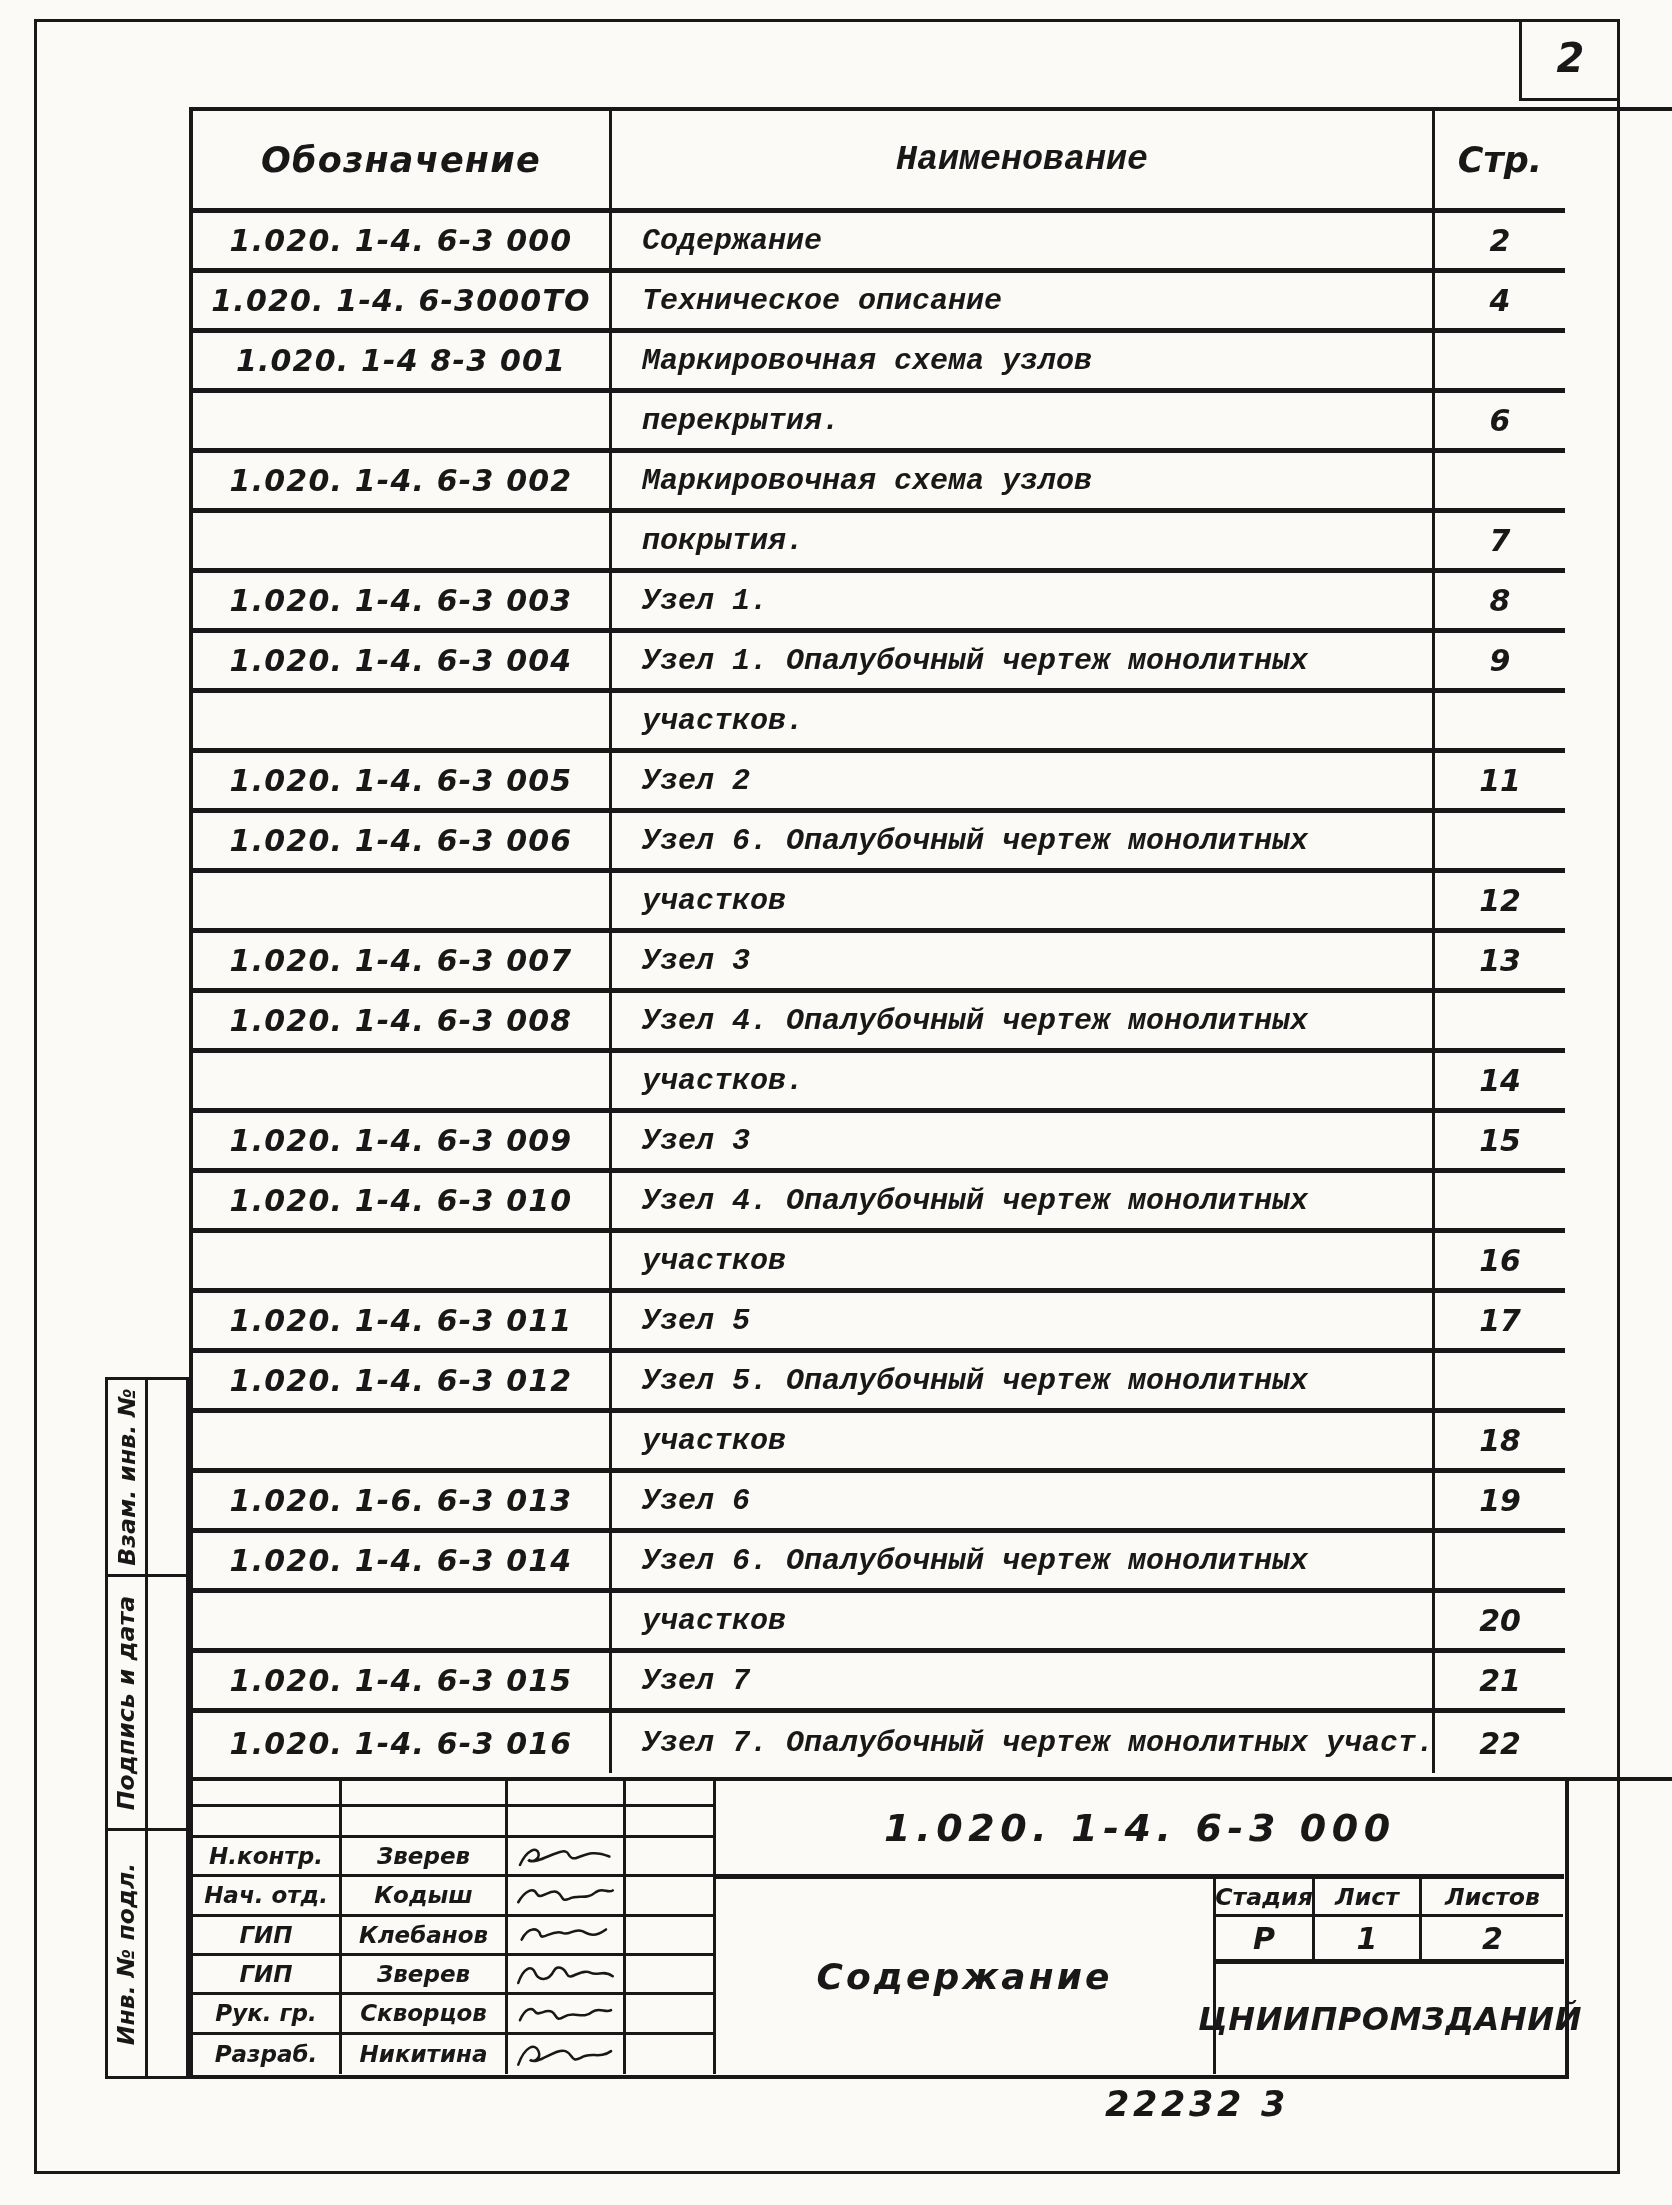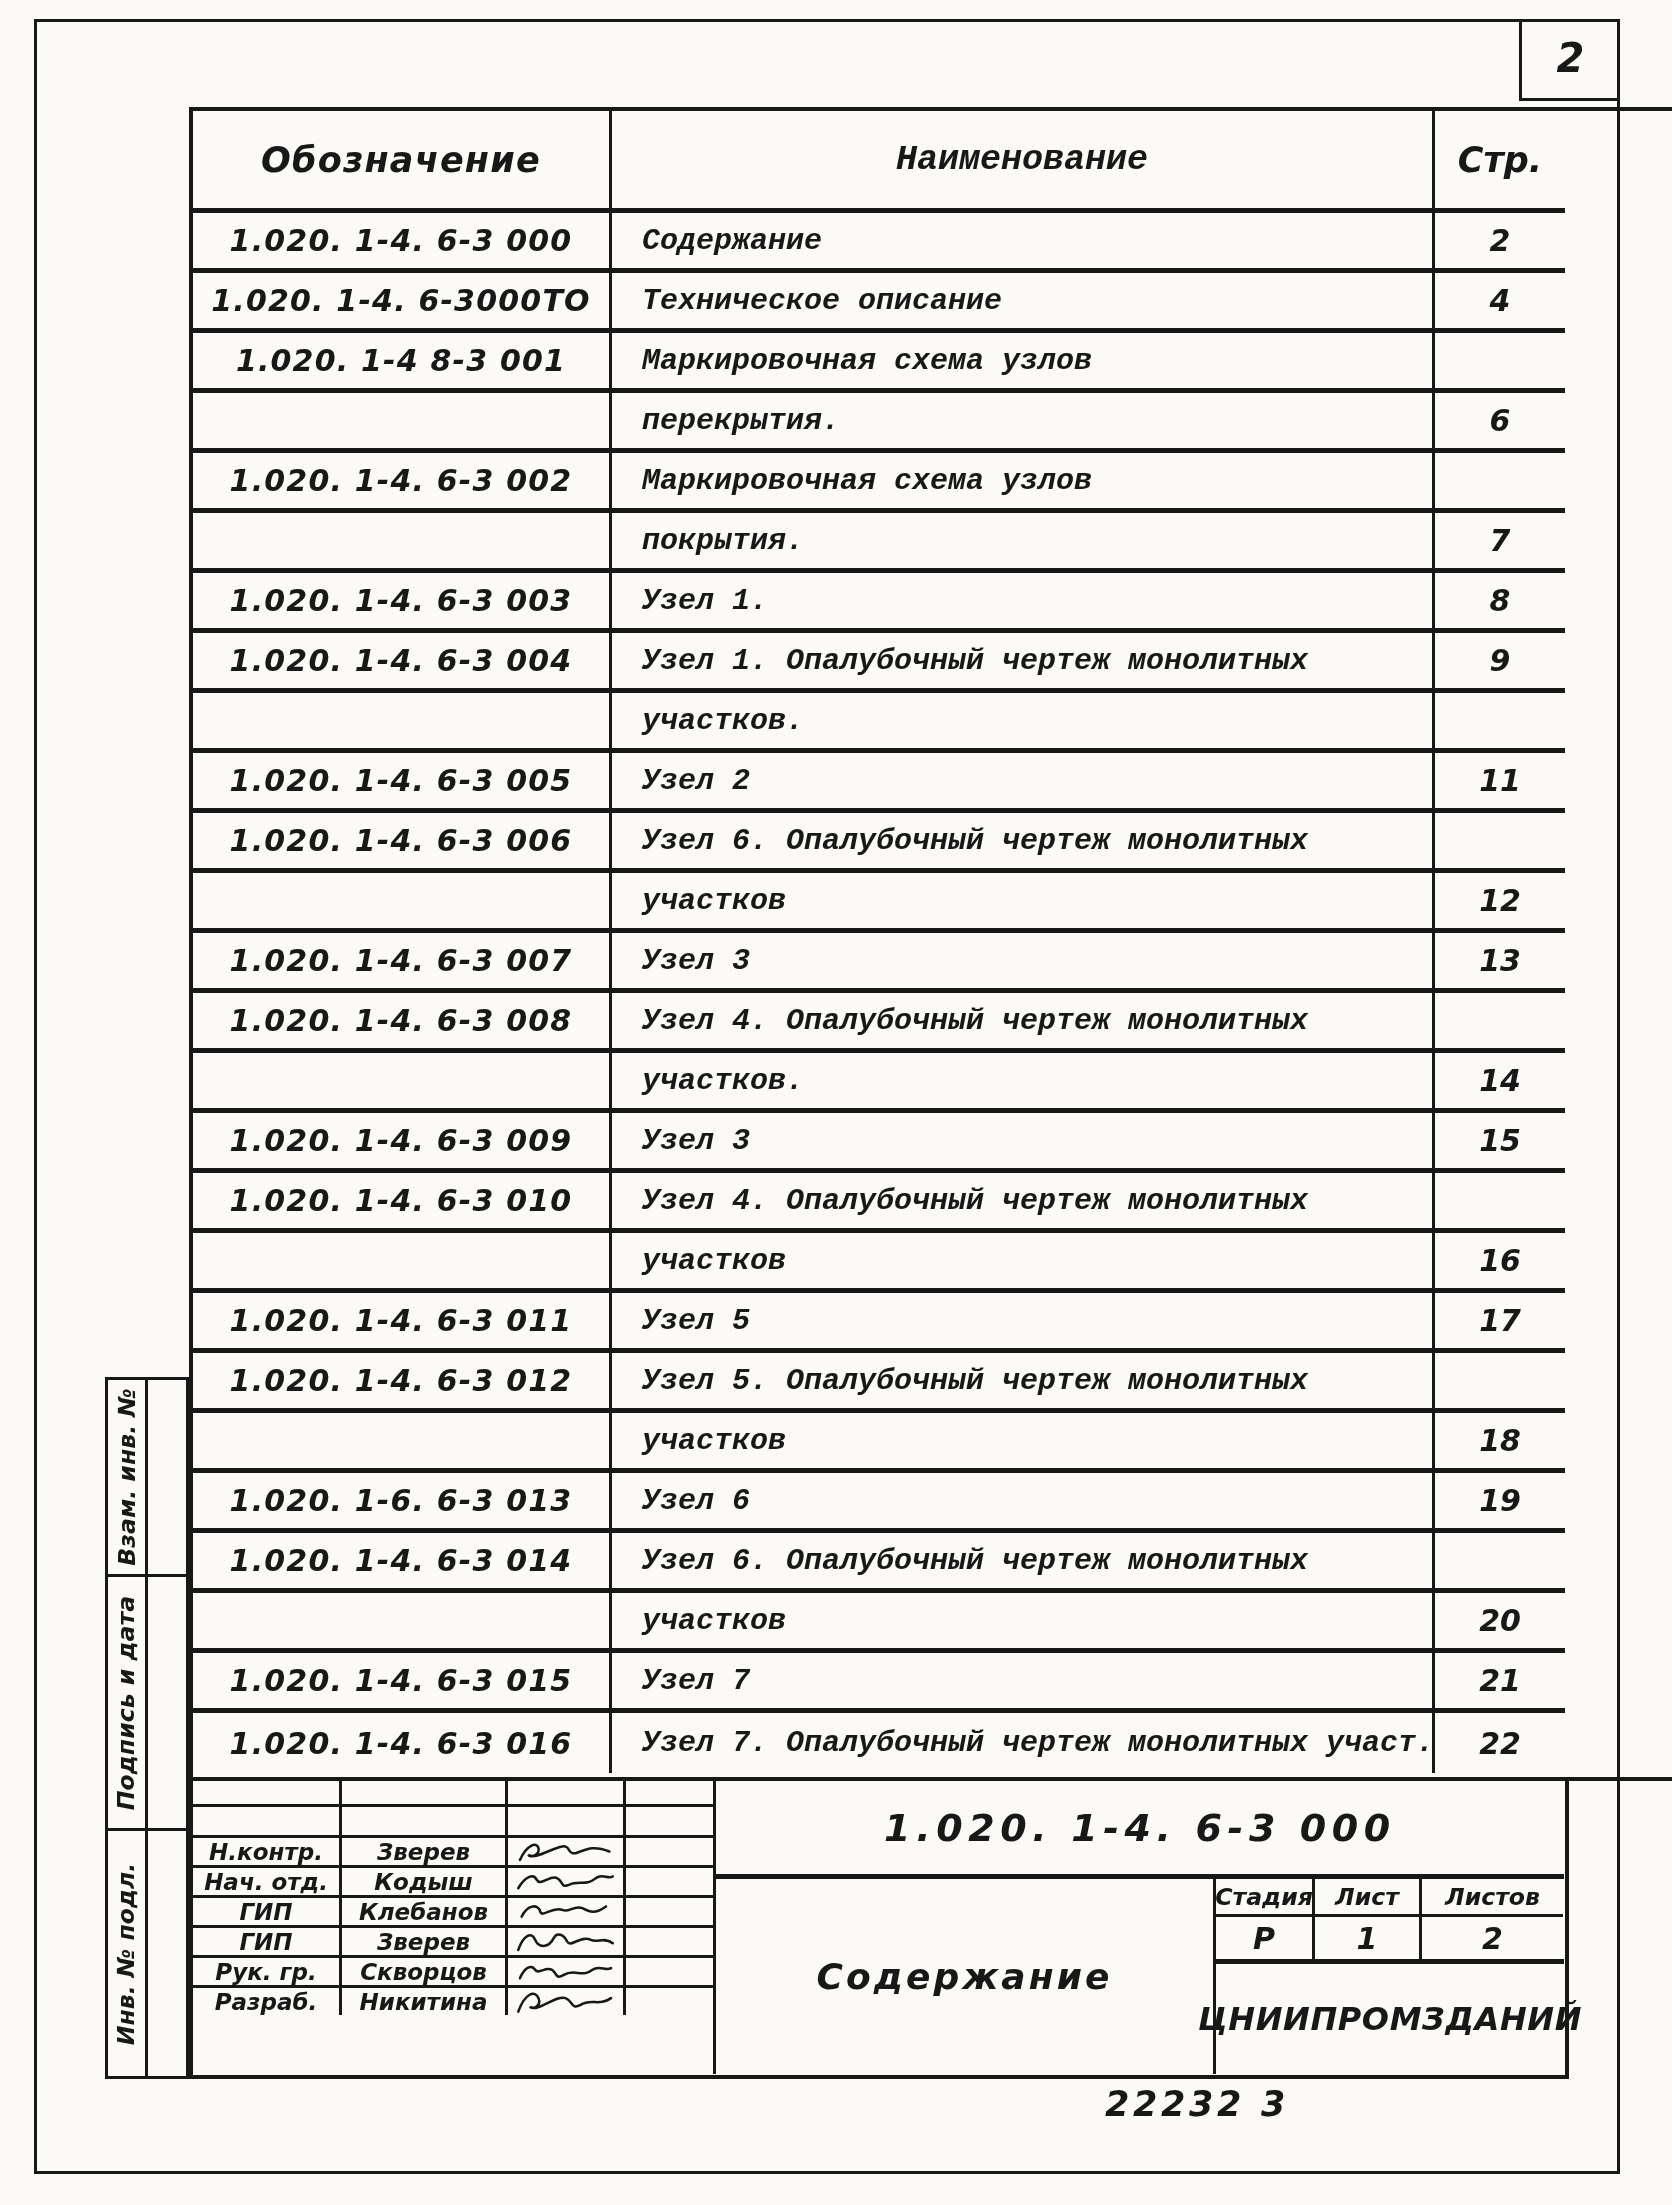--- a/index.html
+++ b/index.html
@@ -51,21 +51,21 @@
   .tc.c-name{justify-content:flex-start;padding-left:30px;font-size:30px;font-family:Liberation Mono, monospace;}
   .tc.c-page{justify-content:center;font-size:30px;}
   .tc.head{justify-content:center;font-size:35px;}
 
   
   #title-block{
     position:absolute;left:189px;top:1781px;width:1380px;height:298px;
     border:4.3px solid var(--ink);border-top:none;box-sizing:border-box;
   }
   #sig-grid{
-    position:absolute;left:0;top:0;width:520px;height:207px;
+    position:absolute;left:0;top:0;width:520px;height:293px;
     display:grid;
     grid-template-columns:149px 166px 118px 87px;
     grid-template-rows:26px 31px repeat(6,1fr);
   }
   .sg{
     box-sizing:border-box;
     border-right:3.1px solid var(--ink);
     border-bottom:3.7px solid var(--ink);
     display:flex;align-items:center;justify-content:center;
     font-size:23px;white-space:nowrap;overflow:visible;

